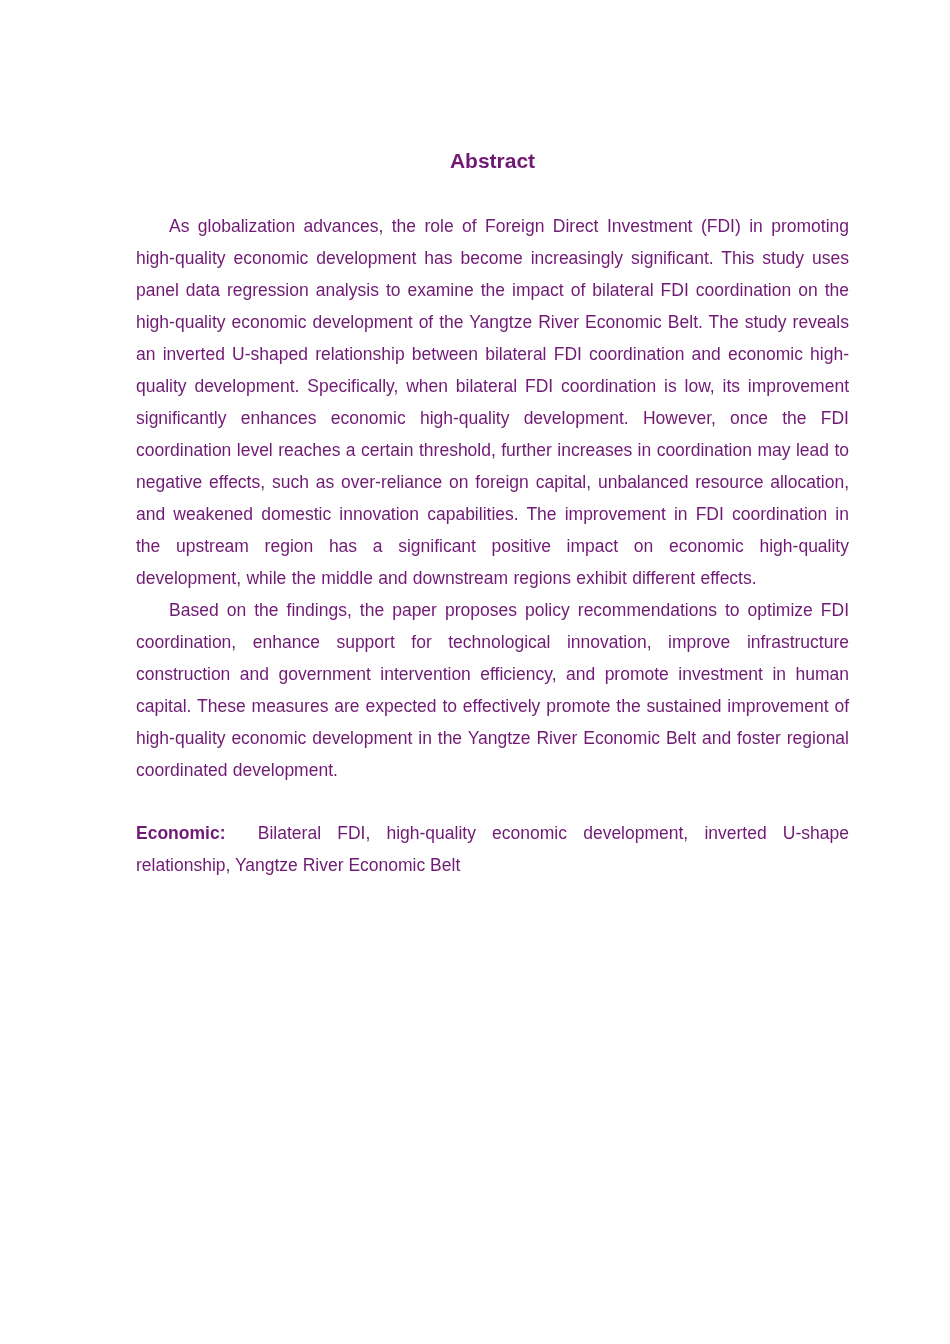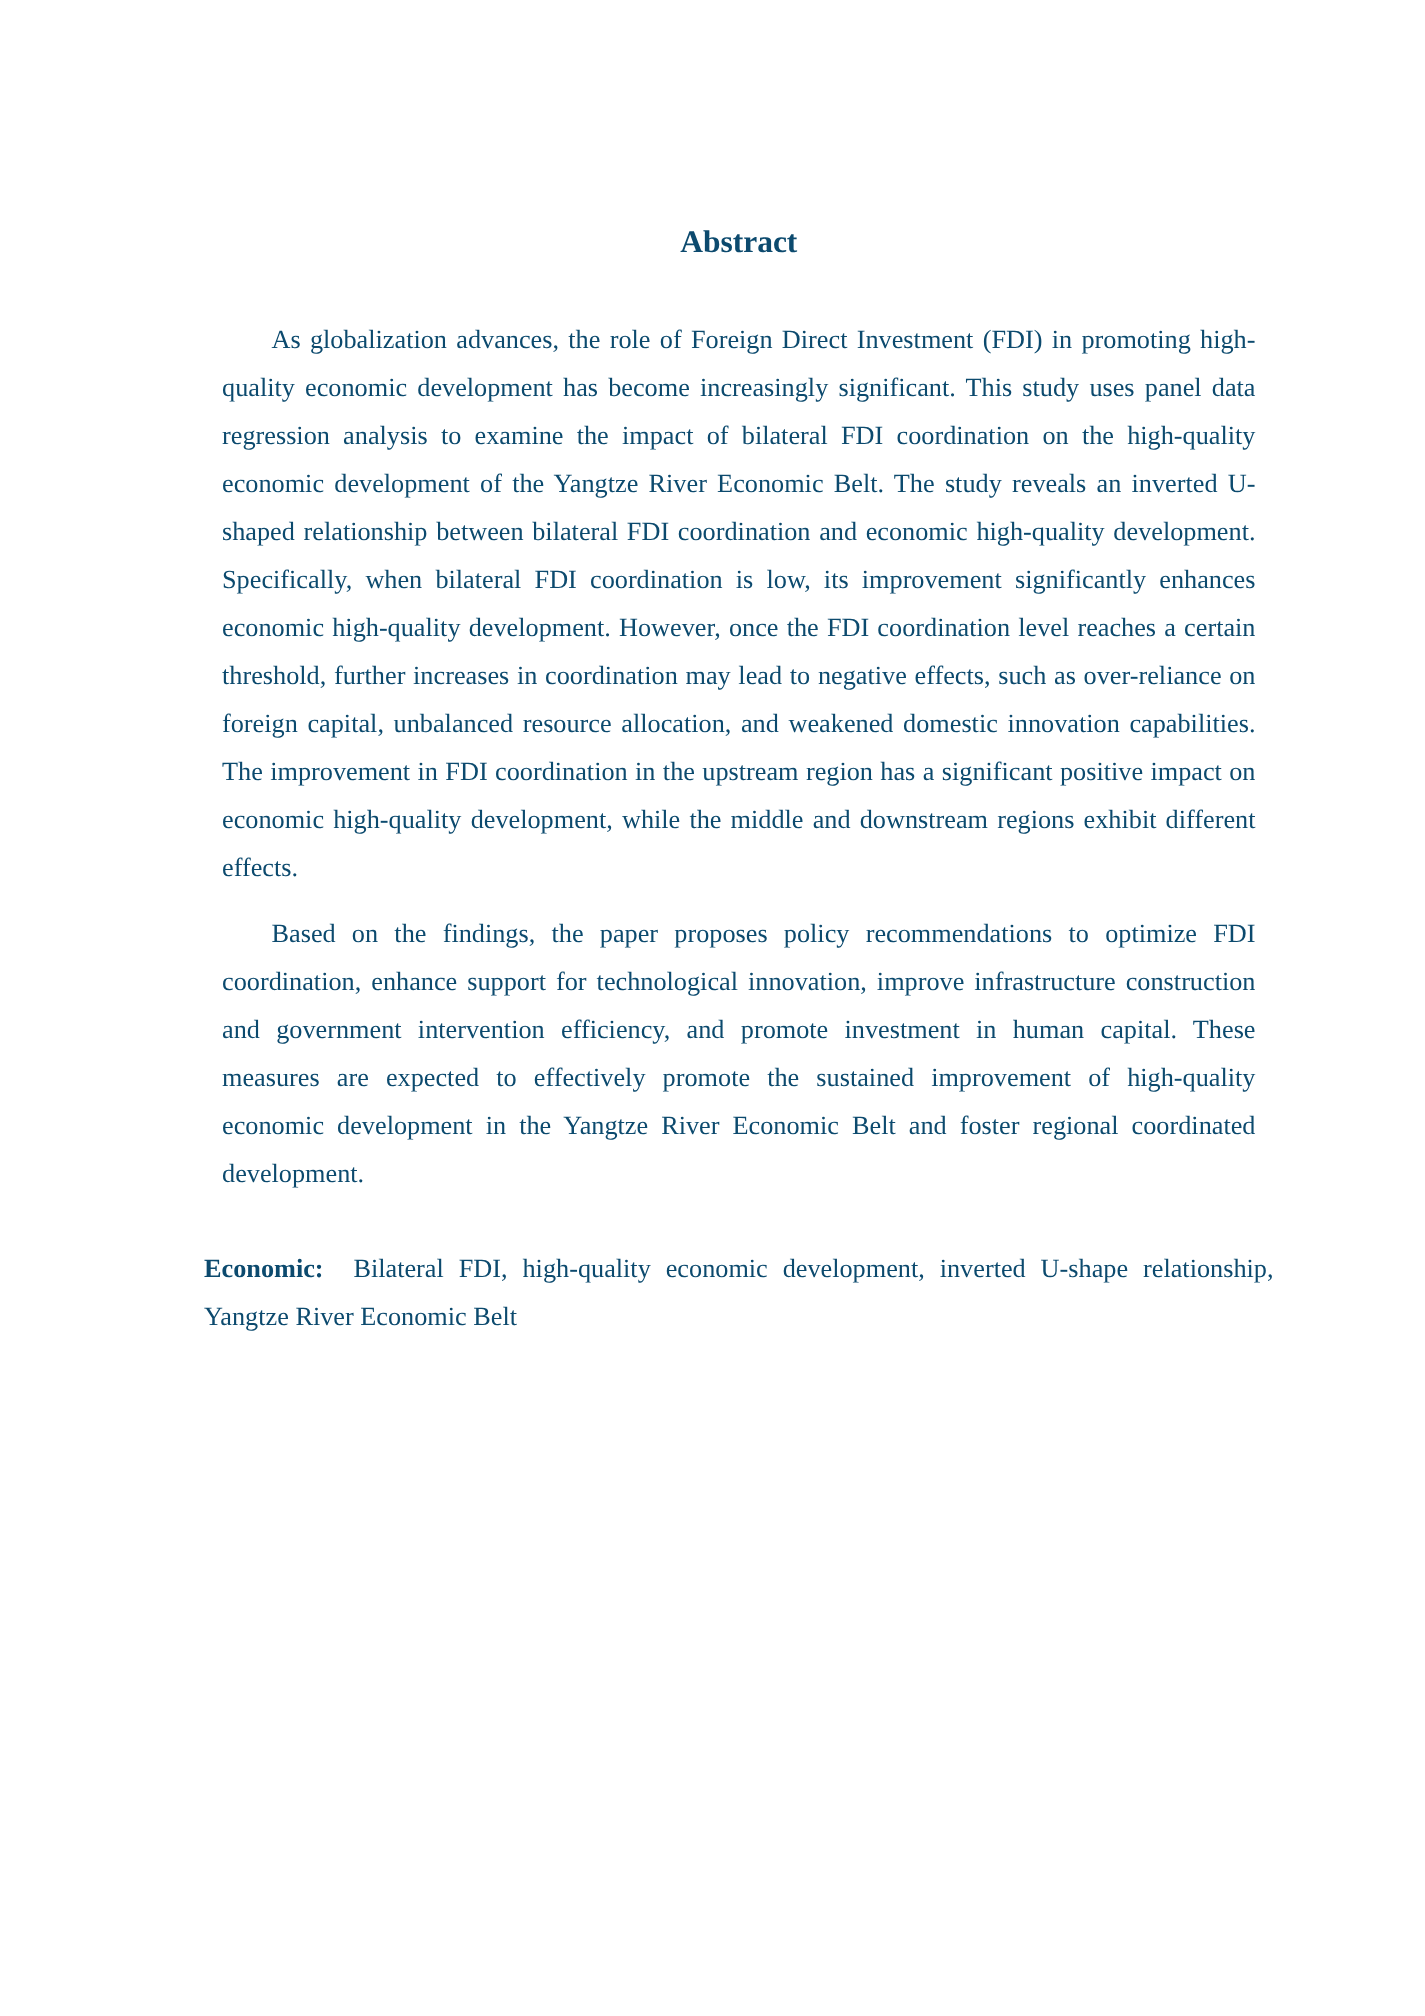--- a/index.html
+++ b/index.html
@@ -5,22 +5,22 @@
   html, body {
     margin: 0;
     padding: 0;
     background: #ffffff;
   }
   .page {
     position: relative;
     width: 950px;
     height: 1344px;
     background: #ffffff;
-    font-family: Liberation Serif, serif;
-    color: #0c4a6e;
+    font-family: Liberation Sans, sans-serif;
+    color: #701a75;
     overflow: hidden;
     box-sizing: border-box;
   }
   .content {
     position: absolute;
     top: 148px;
     left: 136px;
     width: 713px;
   }
   .doc-title {
@@ -28,21 +28,21 @@
     font-weight: bold;
     font-size: 21px;
     line-height: 26px;
     margin: 0 0 36px 0;
   }
   .body-paragraph {
     font-size: 17.5px;
     line-height: 32px;
     text-align: justify;
     text-indent: 33px;
-    margin: 12px;
+    margin: 0;
     word-spacing: 0.5px;
   }
   .keywords-paragraph {
     font-size: 17.5px;
     line-height: 32px;
     text-align: justify;
     text-indent: 0;
     margin: 31px 0 0 0;
   }
   .keywords-label {

